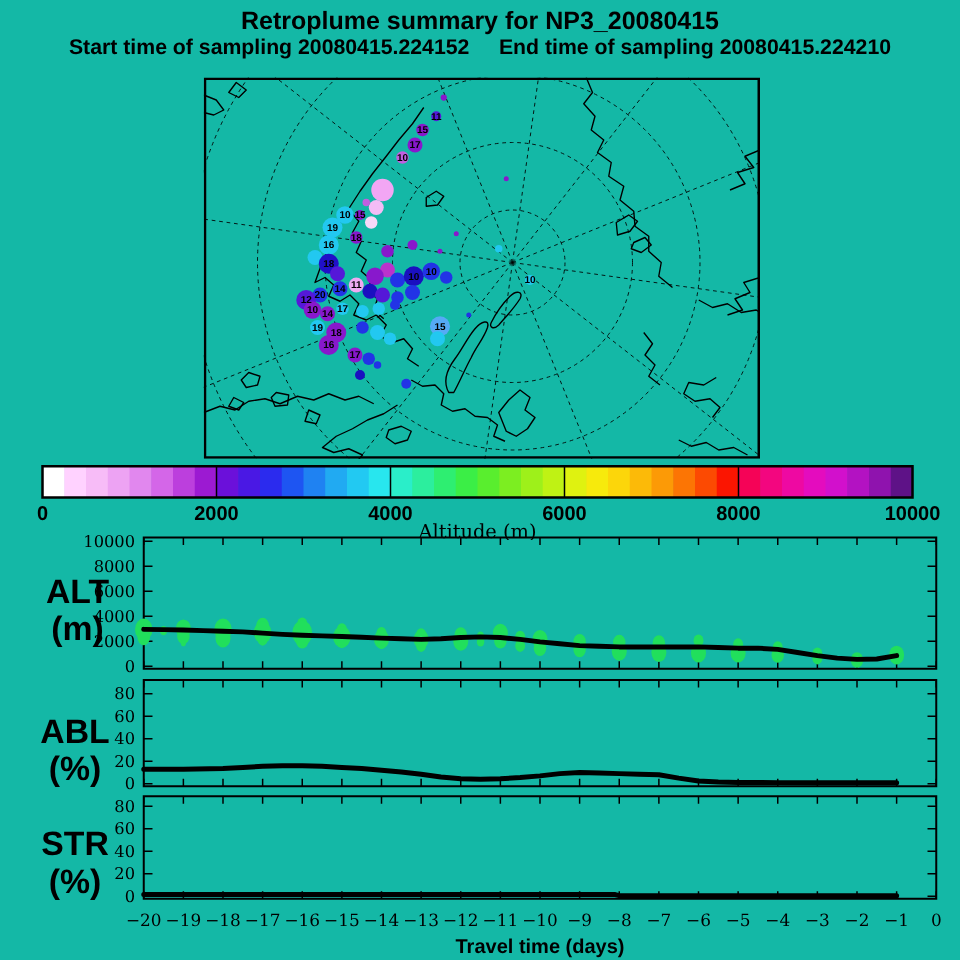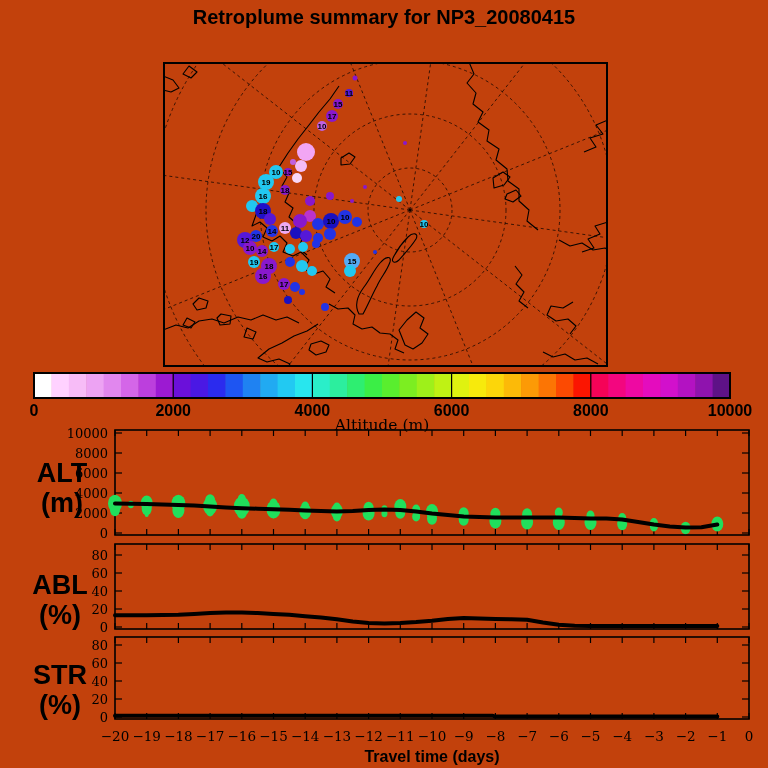--- a/index.html
+++ b/index.html
@@ -1,34 +1,35 @@
 <!DOCTYPE html>
 <html><head>
 <meta charset="utf-8">
 <style>
   html,body{margin:0;padding:0;background:#ffffff;}
-  .page{position:relative;width:768px;height:768px;background:#c2410c;overflow:hidden;
+  .page{position:relative;width:768px;height:768px;background:#14b8a6;overflow:hidden;
         font-family:"Liberation Sans",sans-serif;}
   .t1{position:absolute;top:6px;left:0;width:768px;text-align:center;
       font-size:20px;font-weight:bold;color:#000;letter-spacing:0px;}
   .t2{position:absolute;top:28px;left:0;width:768px;text-align:center;
       font-size:17px;font-weight:bold;color:#000;white-space:pre;}
   .t3{position:absolute;top:47px;left:178px;
       font-size:14.5px;font-weight:bold;color:#000;}
   svg{position:absolute;}
   #map-svg{left:163px;top:62px;}
   #cbar-svg{left:0px;top:368px;}
   #panels-svg{left:0px;top:0px;}
   text{fill:#000;}
 </style>
 </head>
 <body>
 
 <div class="page">
   <div class="t1">Retroplume summary for NP3_20080415</div>
+  <div class="t2">Start time of sampling 20080415.224152     End time of sampling 20080415.224210</div>
 
   <svg id="map-svg" width="445" height="305" viewBox="0 0 445 305">
     <defs>
       <clipPath id="mapclip">
           <rect x="0" y="0" width="445" height="305"></rect>
         </clipPath>
     </defs>
     <g id="map-graticule" clip-path="url(#mapclip)">
         <circle cx="247" cy="148" r="42" fill="none" stroke="#000" stroke-width="0.7" stroke-dasharray="3 3"></circle>
         <circle cx="247" cy="148" r="96" fill="none" stroke="#000" stroke-width="0.7" stroke-dasharray="3 3"></circle>

